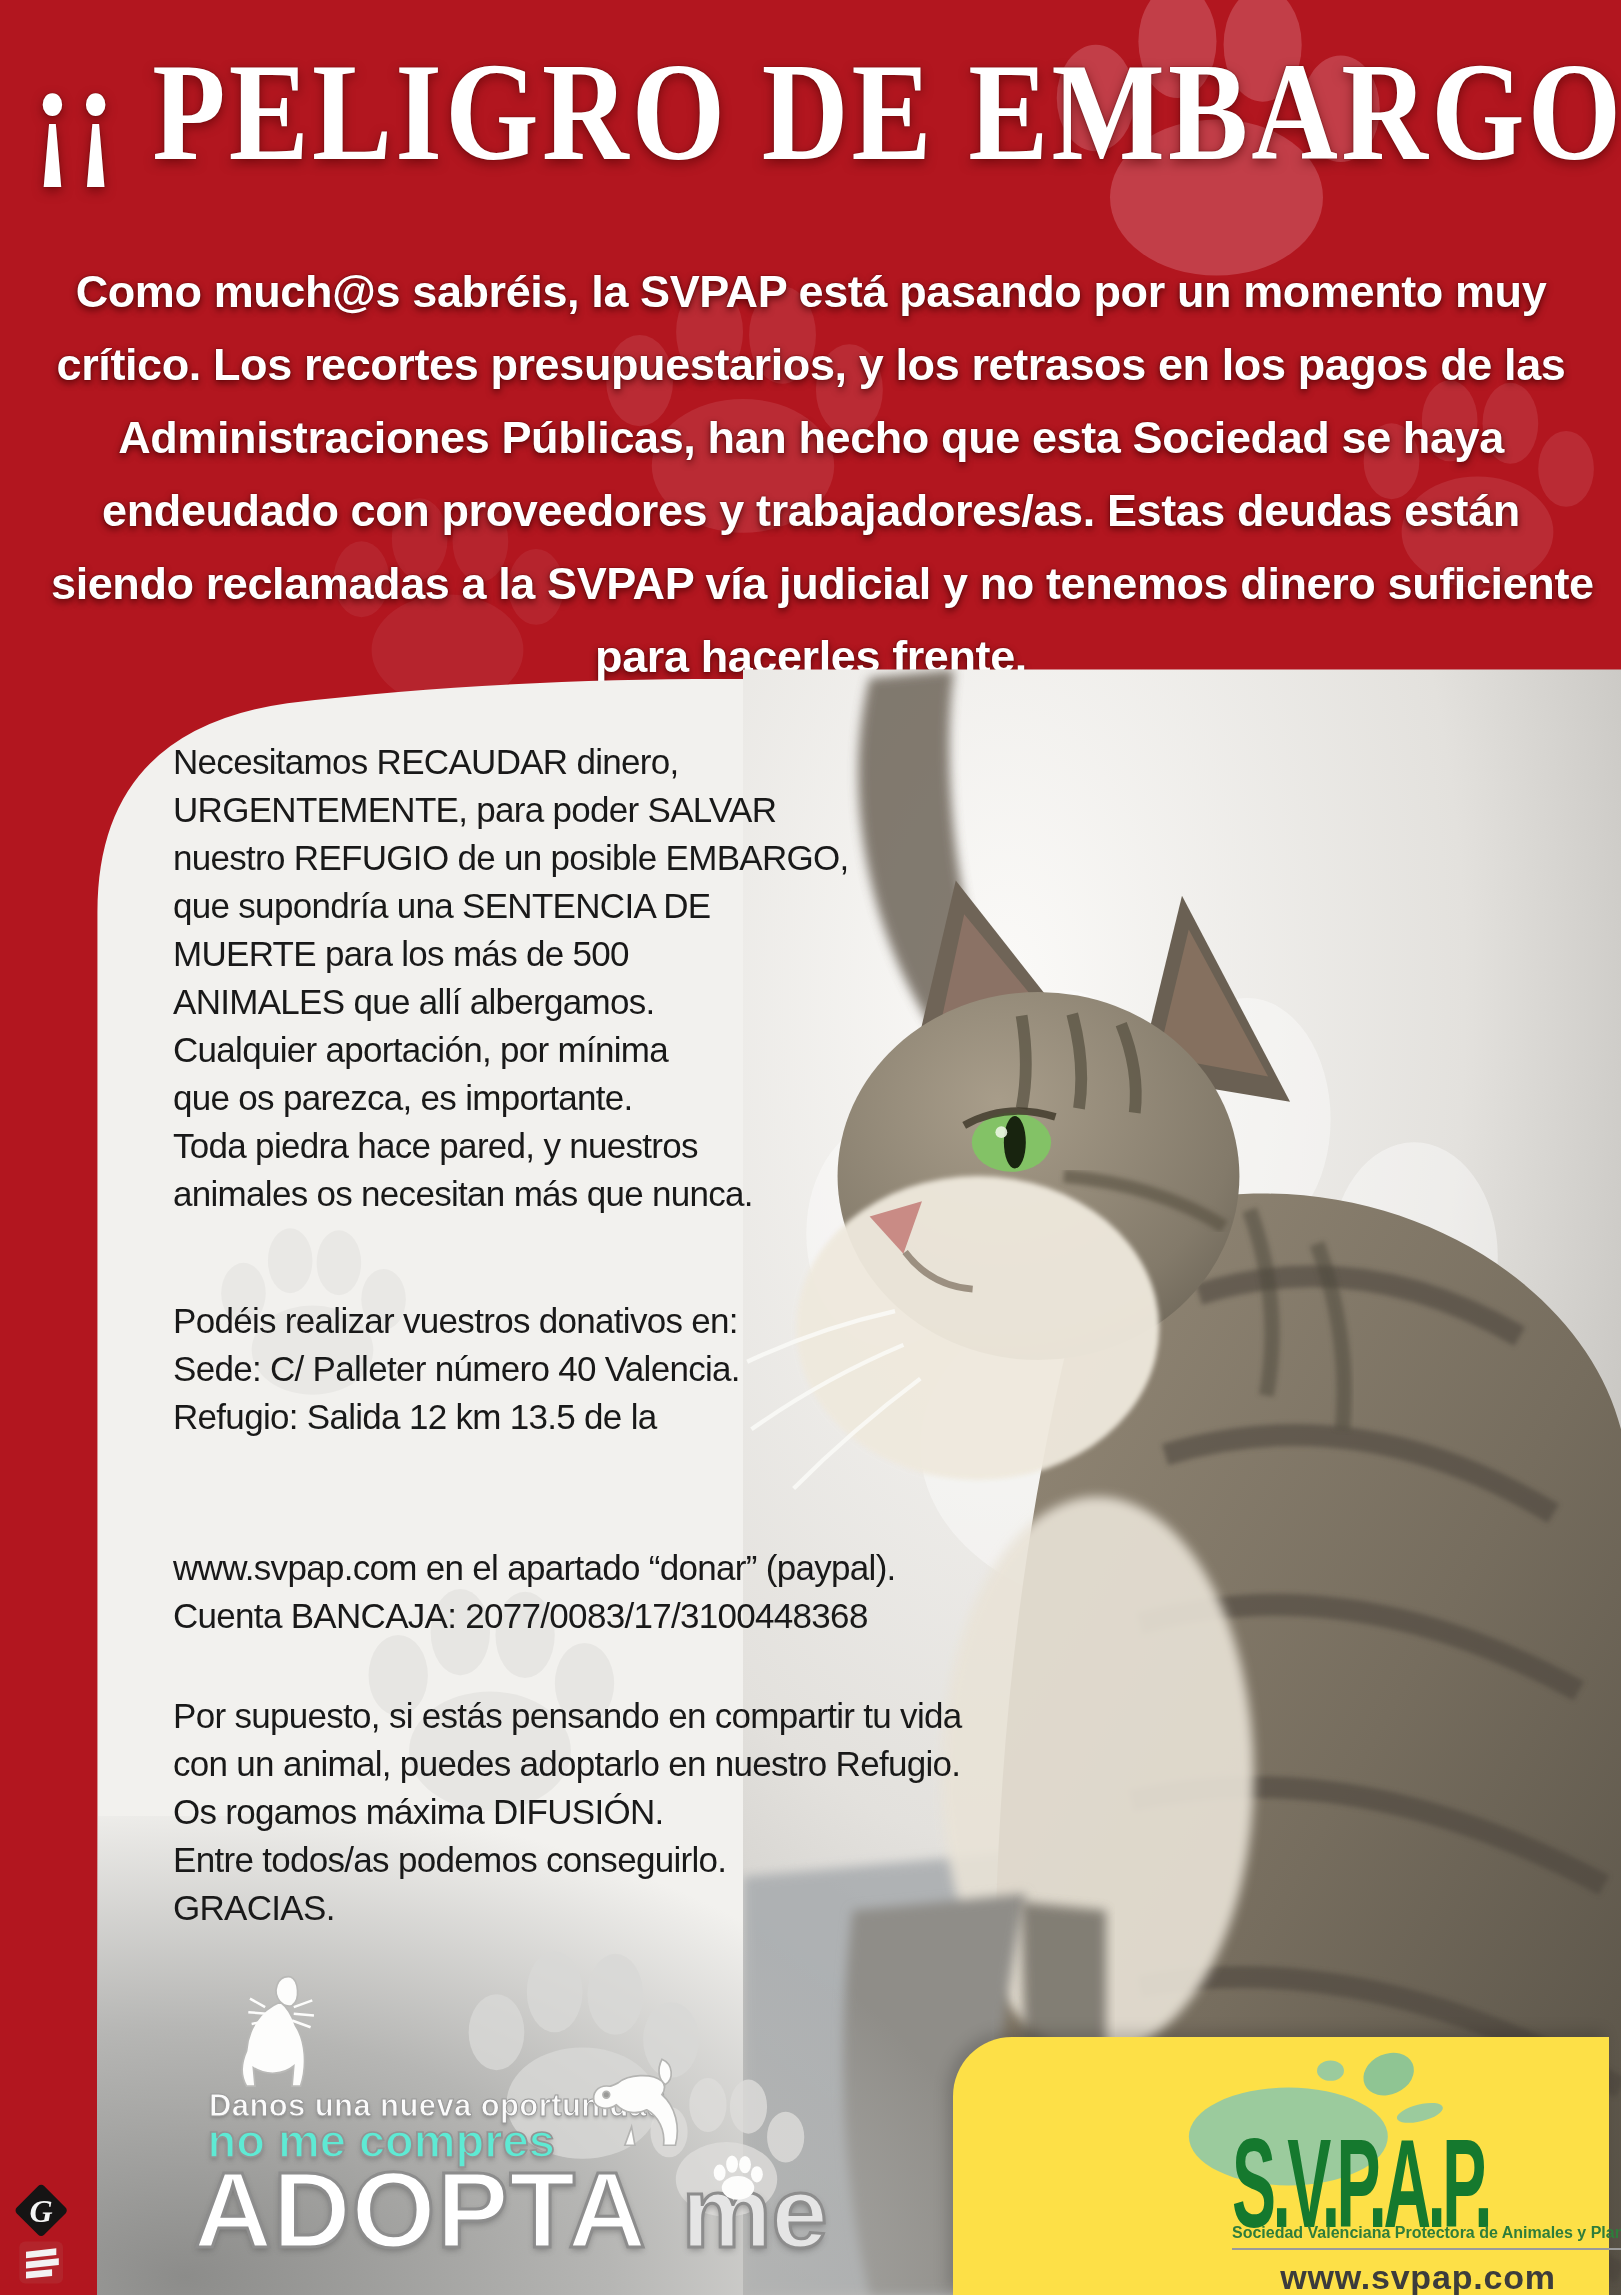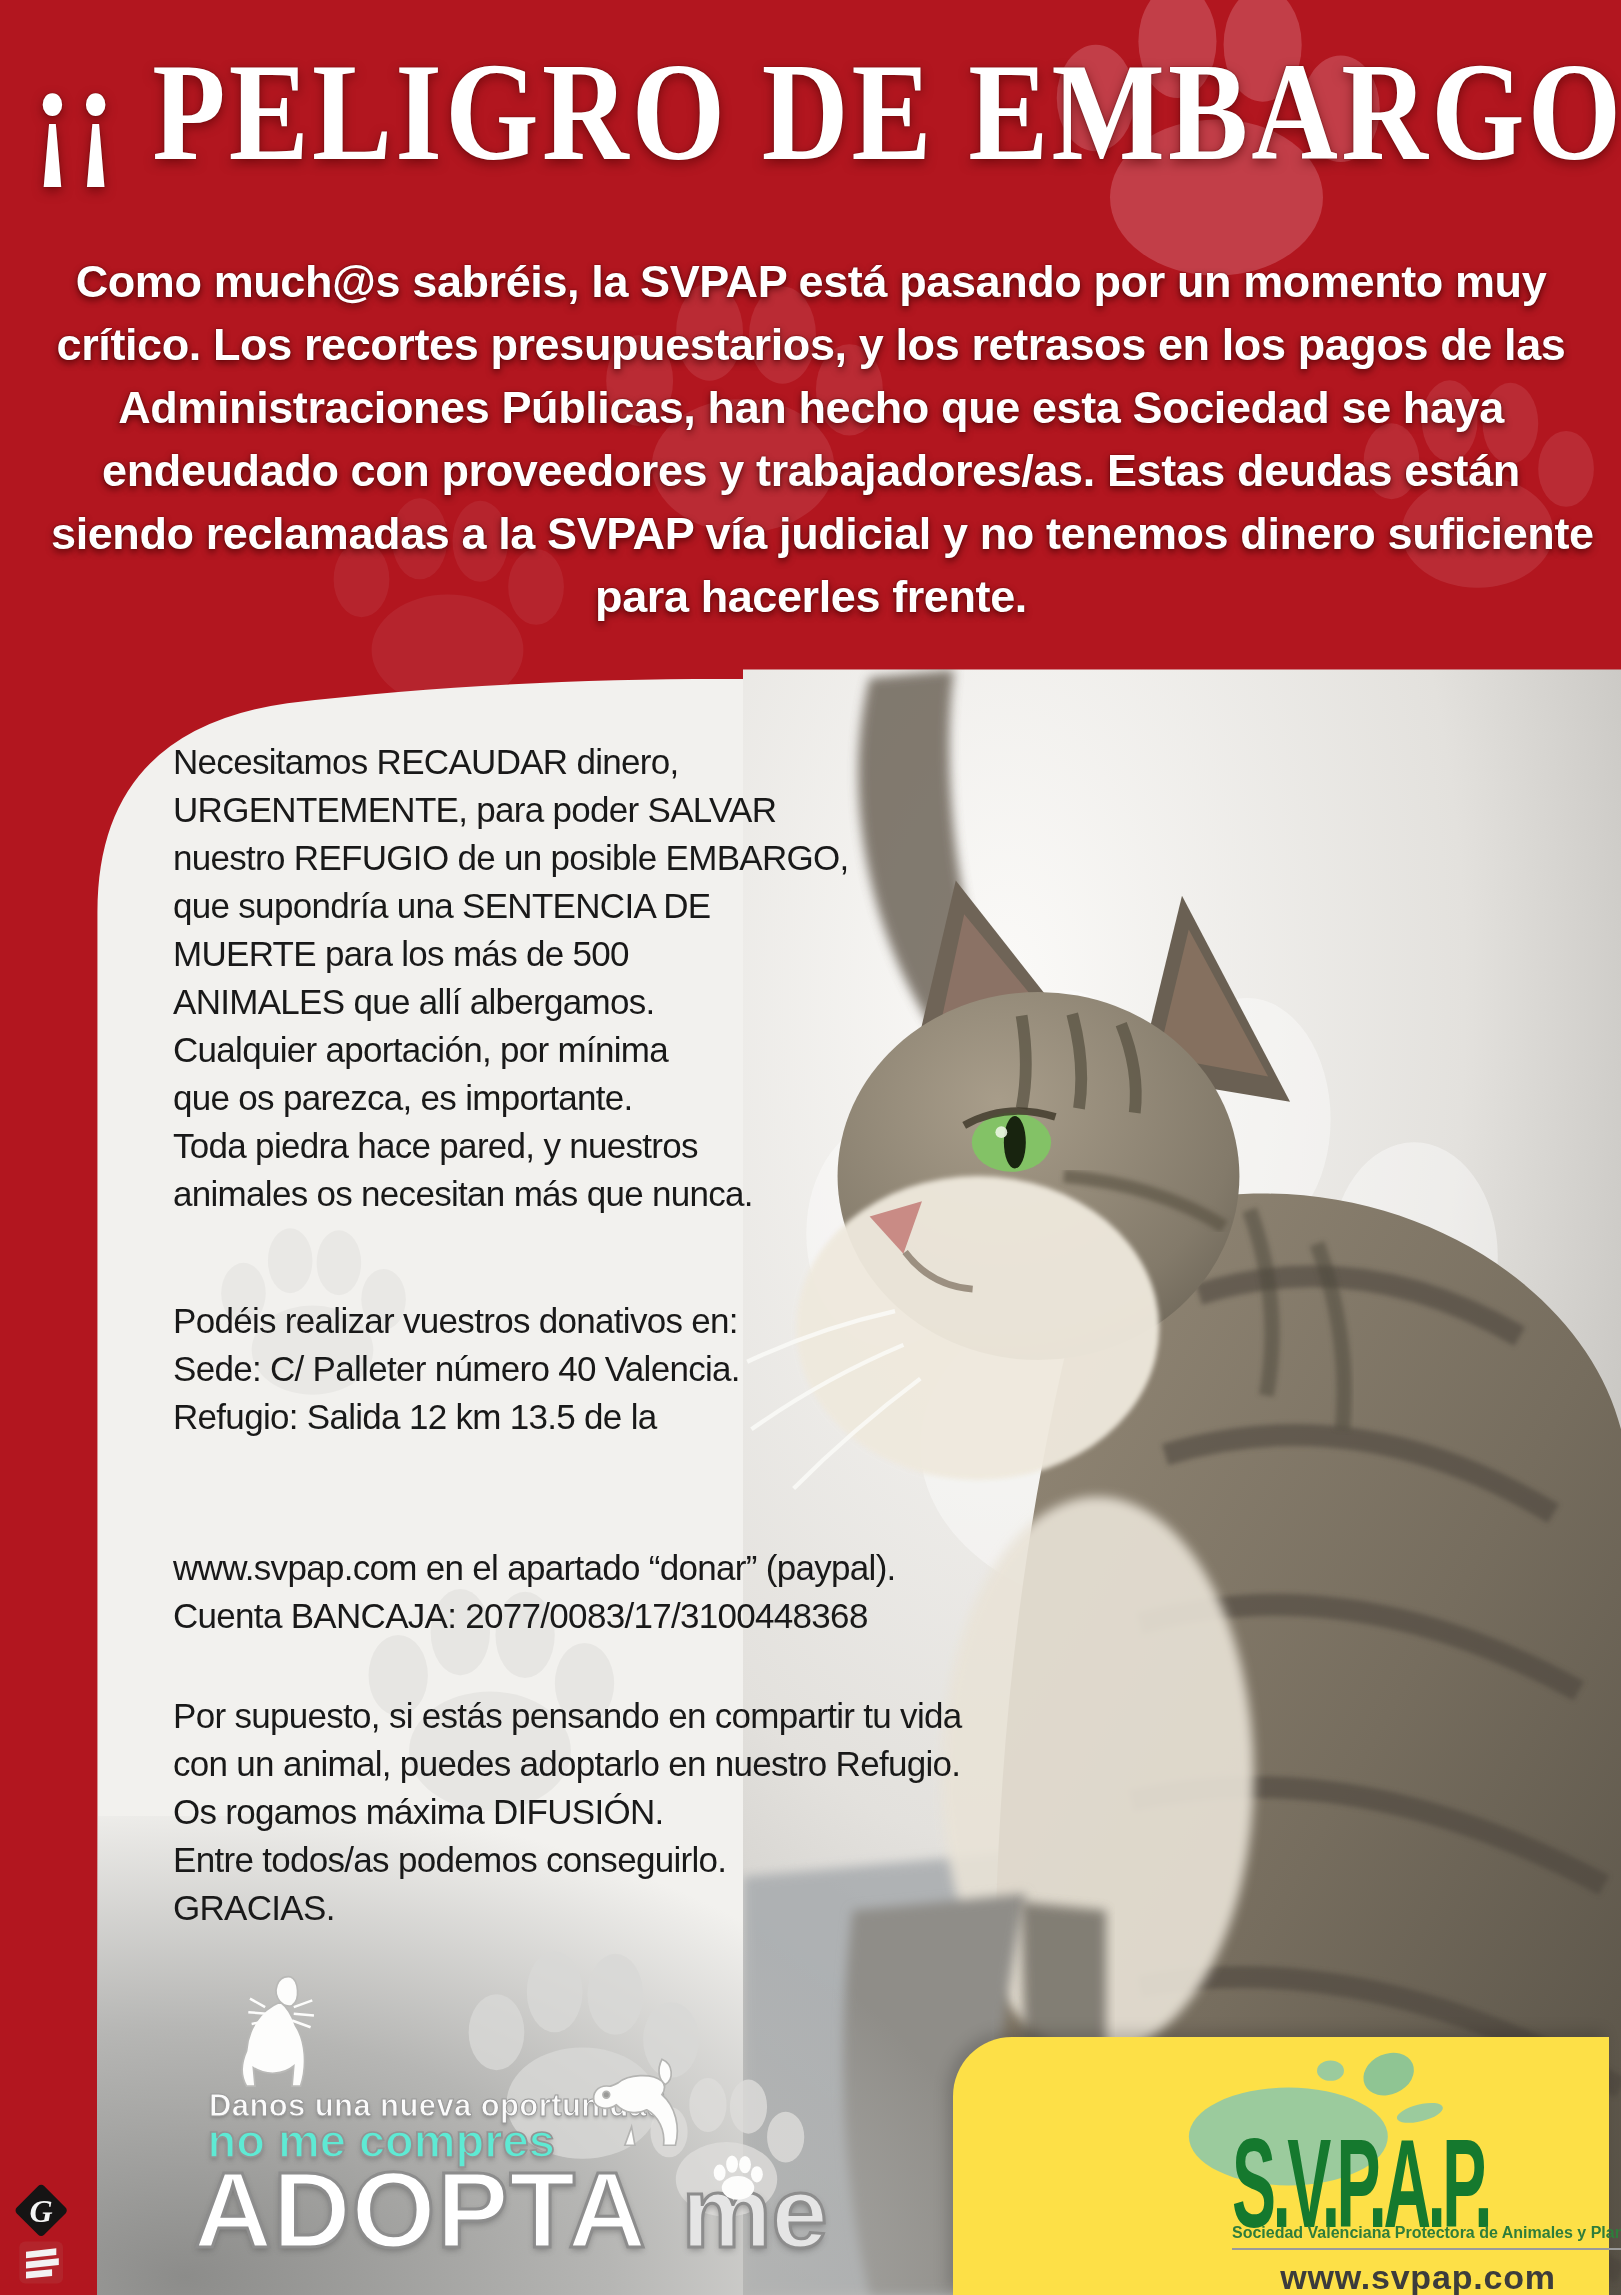--- a/index.html
+++ b/index.html
@@ -9,21 +9,21 @@
 
   
   .title{position:absolute;top:32px;left:0;width:1622px;text-align:center;
          font-family:"Liberation Serif",serif;font-weight:700;font-size:125px;
          color:#ffffff;letter-spacing:3.4px;white-space:nowrap;
          transform:scale(.96,1.12);transform-origin:center top;
          text-shadow:0 4.2px 10px rgba(70,0,0,.55),0 0 1.7px rgba(90,0,0,.8);}
   .intro{position:absolute;top:250px;left:51px;width:1520px;text-align:center;}
   .intro .ln{height:63px;line-height:63px;font-size:45px;font-weight:700;color:#ffffff;
              letter-spacing:-0.4px;white-space:nowrap;
-             text-shadow:0 3.4px 7.6px rgba(60,0,0,.75),0 0 1.7px rgba(80,0,0,.85);}
+             text-shadow:0 3.4px 7.6px rgba(60,0,0,.75),0 0 1.7px rgba(80,0,0,.85);margin-top:10px;}
 
   
   .blk{position:absolute;left:173px;}
   .blk .ln{height:48px;line-height:48px;font-size:35px;font-weight:400;color:#191919;
            letter-spacing:-0.7px;white-space:nowrap;}
   #blk-urgency{top:738px;}
   #blk-donations{top:1297px;}
   #blk-accounts{top:1544px;}
   #blk-adoption{top:1692px;}
 

